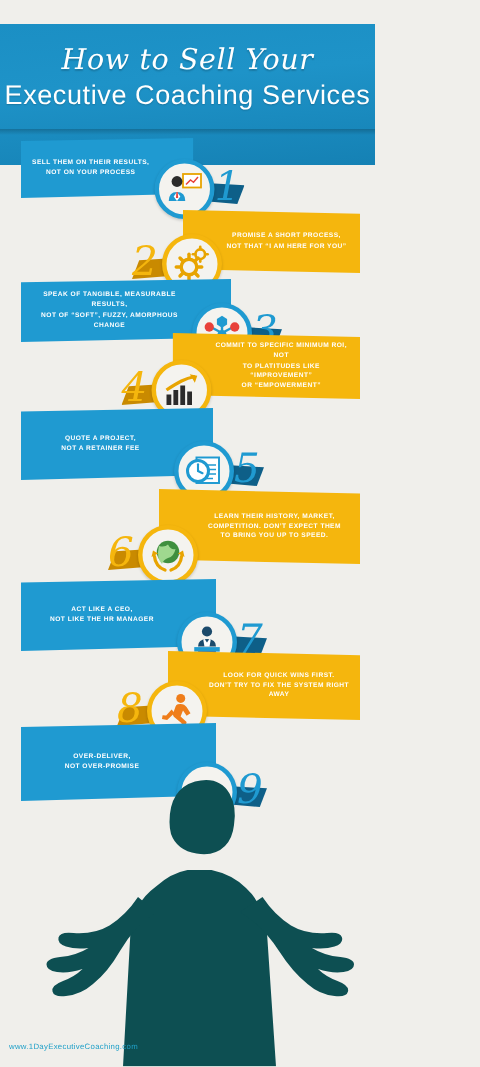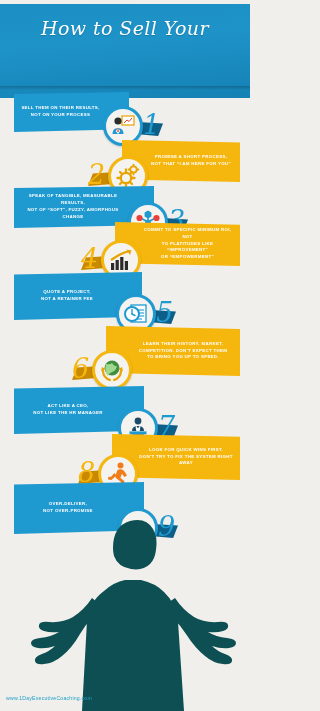--- a/index.html
+++ b/index.html
@@ -5,21 +5,21 @@
   html,body{margin:0;padding:0;}
   body{
     width:250px;height:711px;overflow:hidden;position:relative;
     background:#f0efeb;
     font-family:"Liberation Sans",sans-serif;
   }
   #stage{position:absolute;inset:0;width:250px;height:711px;}
 
   
   .header{
-    position:absolute;left:0;top:4px;width:250px;height:94px;
+    position:absolute;left:0;top:16px;width:250px;height:94px;
     background:linear-gradient(175deg,#1b8fc4 0%,#1e93c8 40%,#1581b4 100%);
     overflow:hidden;
   }
   .header .t1,.header .t2{
     position:absolute;left:0;width:250px;text-align:center;color:#ffffff;
     letter-spacing:.4px;text-shadow:0 1px 1px rgba(0,0,0,.18);
   }
   .header .t1{top:13px;font-size:19px;font-style:italic;font-family:"DejaVu Serif",serif;font-weight:400;}
   .header .t2{top:37px;font-size:18px;font-weight:400;font-family:"Liberation Sans",sans-serif;}
   .hdr-shadow{position:absolute;left:0;top:86px;width:250px;height:4px;
@@ -79,20 +79,21 @@
     font-size:5.2px;color:#20a0c8;letter-spacing:.2px;
   }
 </style>
 </head>
 <body>
 
 <div id="stage">
 
   <div class="header">
     <div class="t1">How to Sell Your</div>
+    <div class="t2">Executive Coaching Services</div>
   </div>
   <div class="hdr-shadow"></div>
 
   <div id="tips-layer">
     <div class="fold" style="left:103px;top:120px;width:60px;height:22px;">
       <i style="left:0;top:0;width:60px;height:16px;background:#0e5f88;
           clip-path:polygon(0% 0%,100% 22%,92% 100%,6% 72%);"></i>
     </div>
     <div class="banner b-left" style="left:14px;top:92px;width:115px;height:40px;">
       <div class="face">

